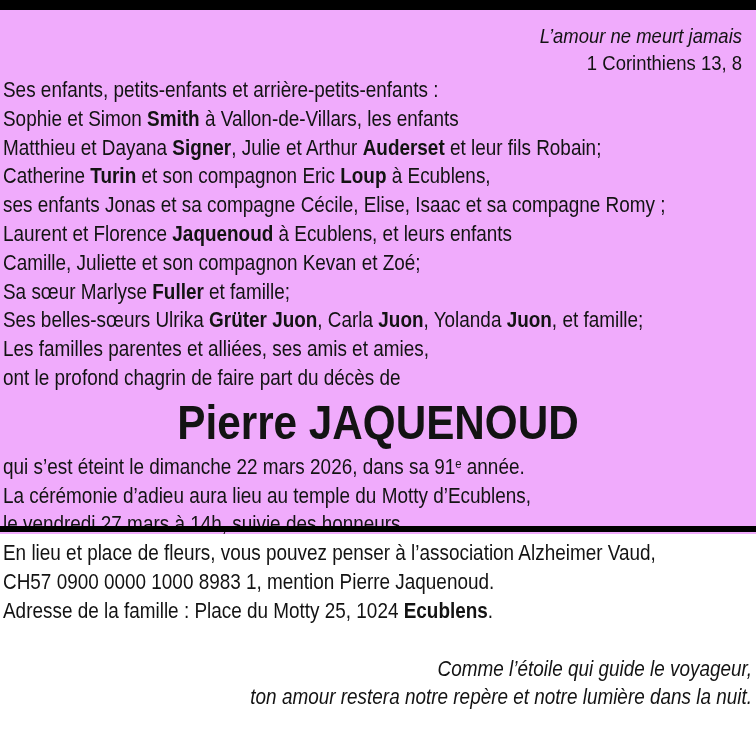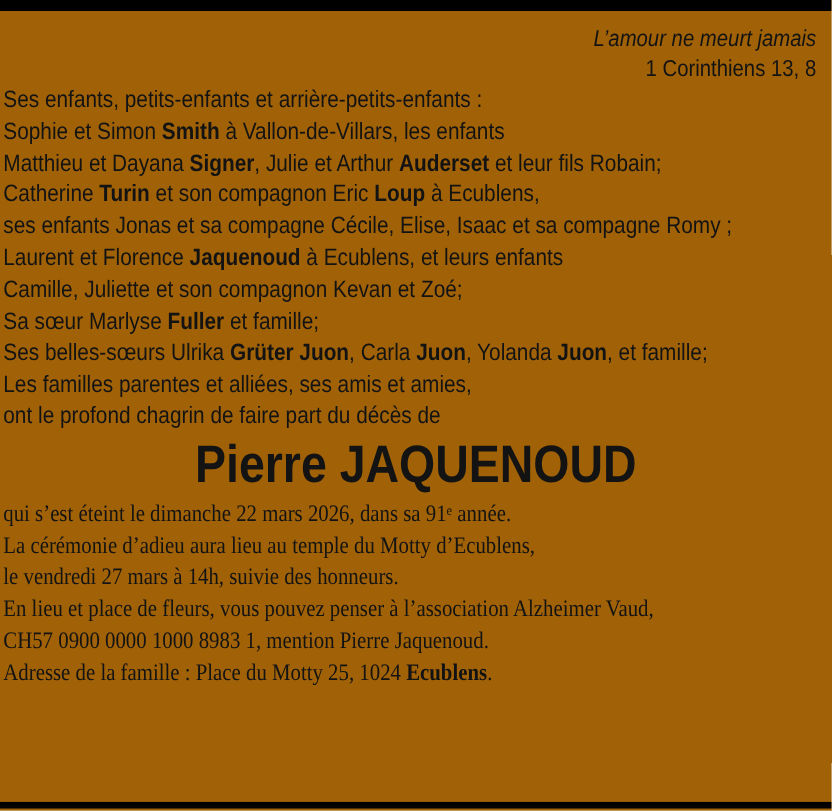--- a/index.html
+++ b/index.html
@@ -7,22 +7,22 @@
     width: 756px;
     height: 737px;
     background: #ffffff;
     font-family: "Liberation Sans", sans-serif;
     color: #131313;
     overflow: hidden;
   }
   .page {
     position: relative;
     width: 756px;
-    height: 737px;
-    background: #a16207;
+    height: 534px;
+    background: #f0abfc;
   }
   .bar-top {
     height: 10px;
     background: #000000;
   }
   .bar-bottom {
     position: absolute;
     left: 0;
     right: 0;
     bottom: 2px;
@@ -55,21 +55,20 @@
     padding-left: 3px;
   }
   .deceased-name {
     margin: 2px 0 3px 0;
     font-size: 48px;
     font-weight: bold;
     line-height: 55px;
   }
   .details {
     padding-left: 3px;
-    font-family: Liberation Serif, serif;
   }
   .closing {
     margin-top: 29px;
     padding-right: 4px;
   }
 </style>
 </head>
 <body>
 
 <div class="page">
@@ -99,16 +98,20 @@
 
   <div class="details">
       <div class="ln ln-left"><span>qui s’est éteint le dimanche 22 mars 2026, dans sa 91</span><sup class="e">e</sup><span> année.</span></div>
       <div class="ln ln-left"><span>La cérémonie d’adieu aura lieu au temple du Motty d’Ecublens,</span></div>
       <div class="ln ln-left"><span>le vendredi 27 mars à 14h, suivie des honneurs.</span></div>
       <div class="ln ln-left"><span>En lieu et place de fleurs, vous pouvez penser à l’association Alzheimer Vaud,</span></div>
       <div class="ln ln-left"><span>CH57 0900 0000 1000 8983 1, mention Pierre Jaquenoud.</span></div>
       <div class="ln ln-left"><span>Adresse de la famille : Place du Motty 25, 1024 </span><span class="b">Ecublens</span><span>.</span></div>
     </div>
 
+  <div class="closing">
+    <div class="ln ln-right italic">Comme l’étoile qui guide le voyageur,</div>
+    <div class="ln ln-right italic">ton amour restera notre repère et notre lumière dans la nuit.</div>
+  </div>
 
   <div class="bar-bottom"></div>
 
 </div>
 
 </body></html>

